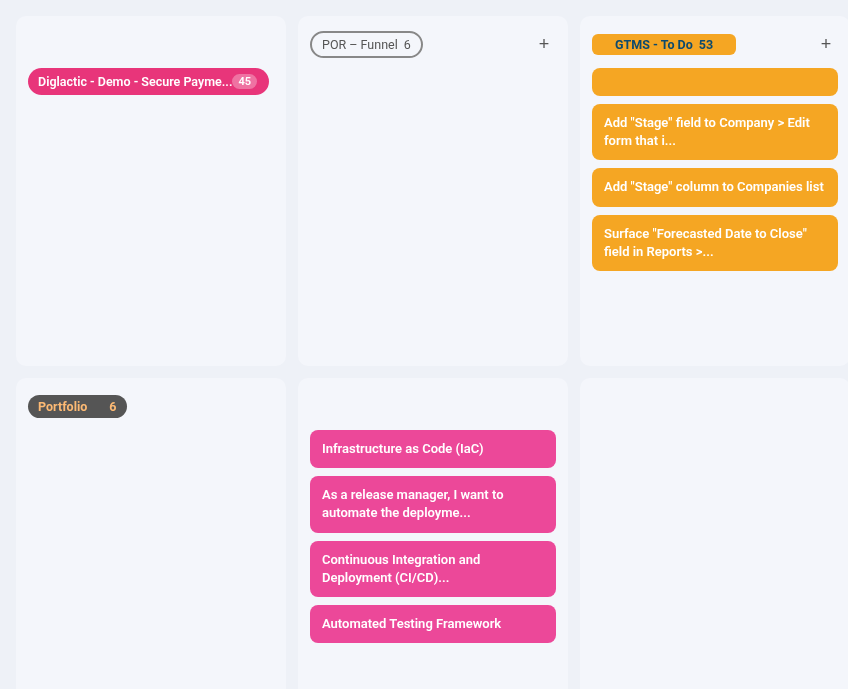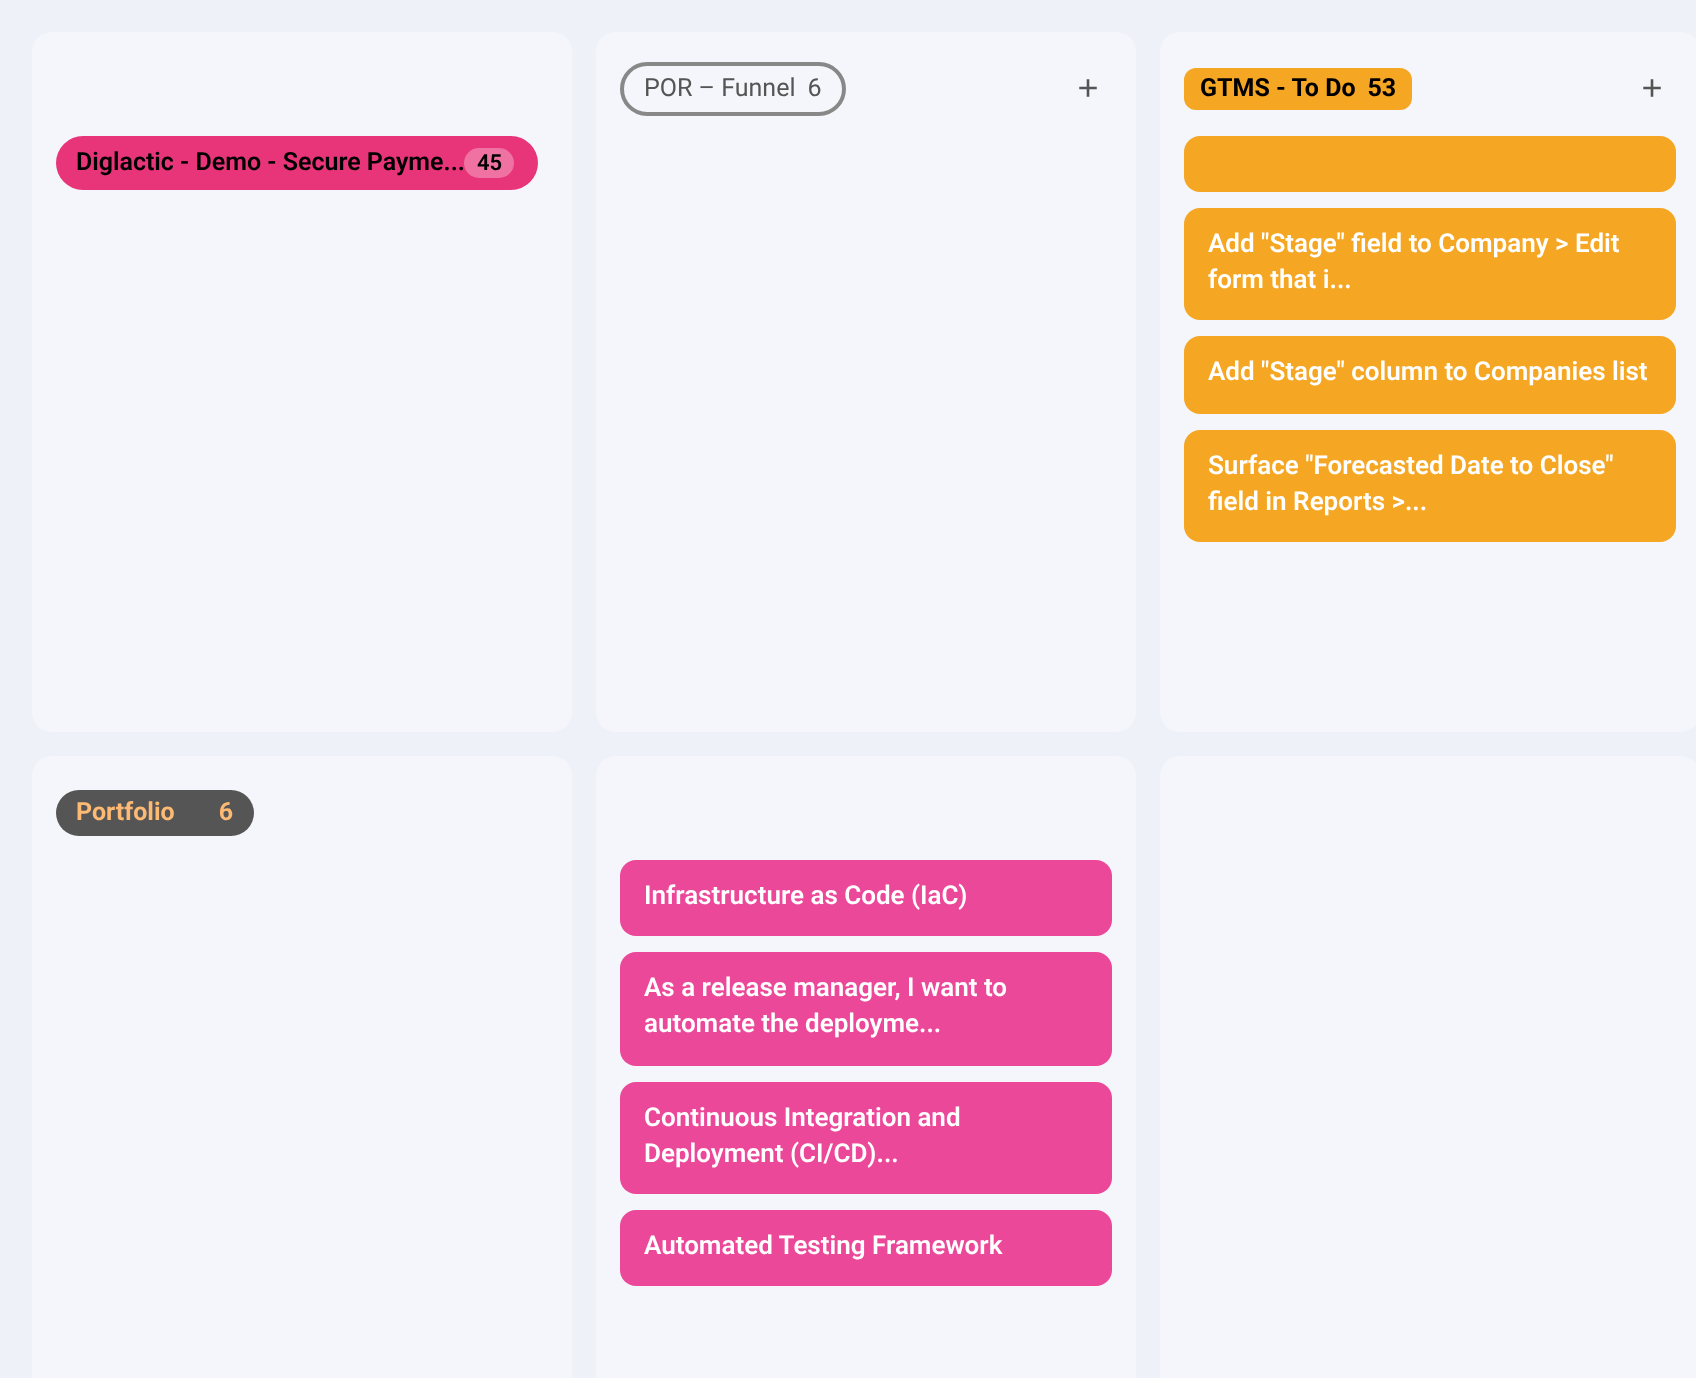--- a/index.html
+++ b/index.html
@@ -95,21 +95,21 @@
       overflow: hidden;
     }
 
     .pill-card {
       background-color: #e8357a;
       border-radius: 20px;
       padding: 6px 12px 6px 10px;
       display: flex;
       align-items: center;
       justify-content: center;
-      color: #000000;
+      color: #ffffff;
       font-size: 12.5px;
       font-weight: 600;
       cursor: pointer;
       width: fit-content;
     }
 
     .pill-card .count {
       background-color: rgba(255,255,255,0.3);
       border-radius: 10px;
       padding: 1px 6px;
@@ -138,24 +138,24 @@
       font-weight: 700;
       color: #fdba74;
       display: flex;
       align-items: center;
       gap: 22px;
     }
 
     .gtms-header {
       background-color: #f5a623;
       border-radius: 6px;
-      padding: 3px 8px;
+      padding: 3px 23px;
       font-size: 12.5px;
       font-weight: 700;
-      color: #000000;
+      color: #0c4a6e;
       display: flex;
       align-items: center;
       gap: 6px;
     }
   </style>
 </head>
 <body>
 
 <div class="board-container">
 

